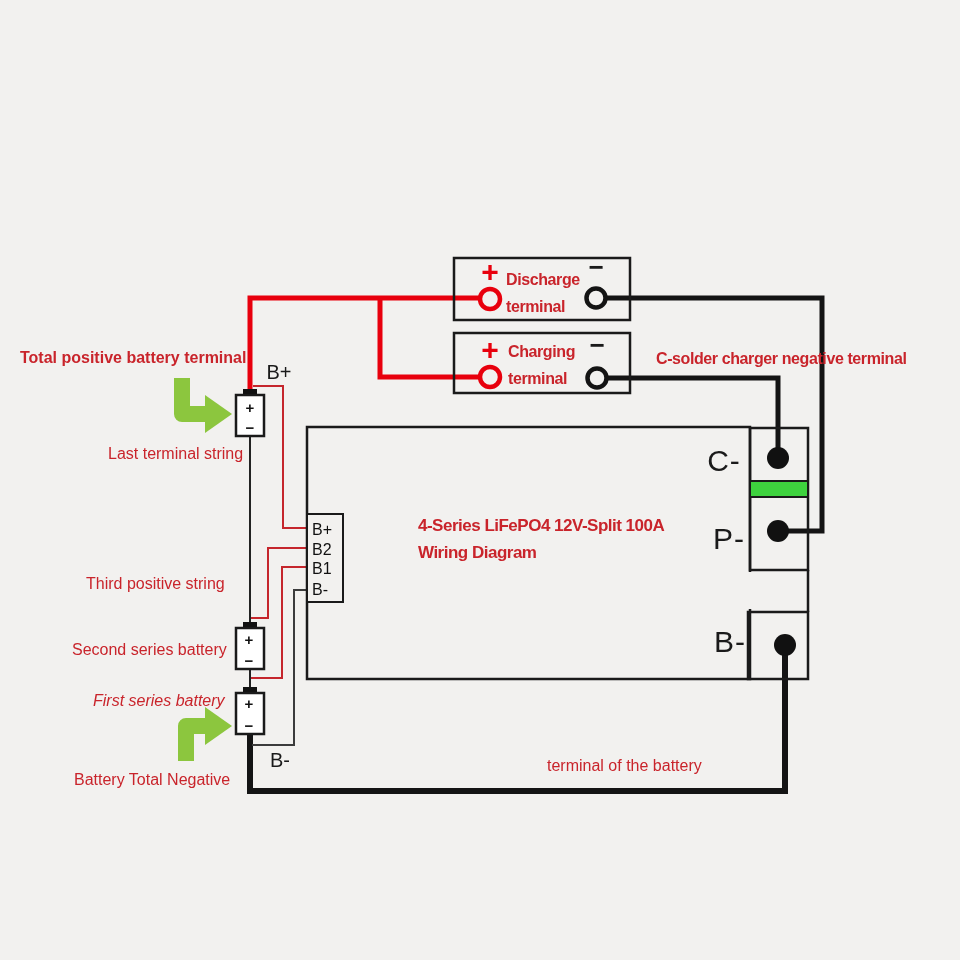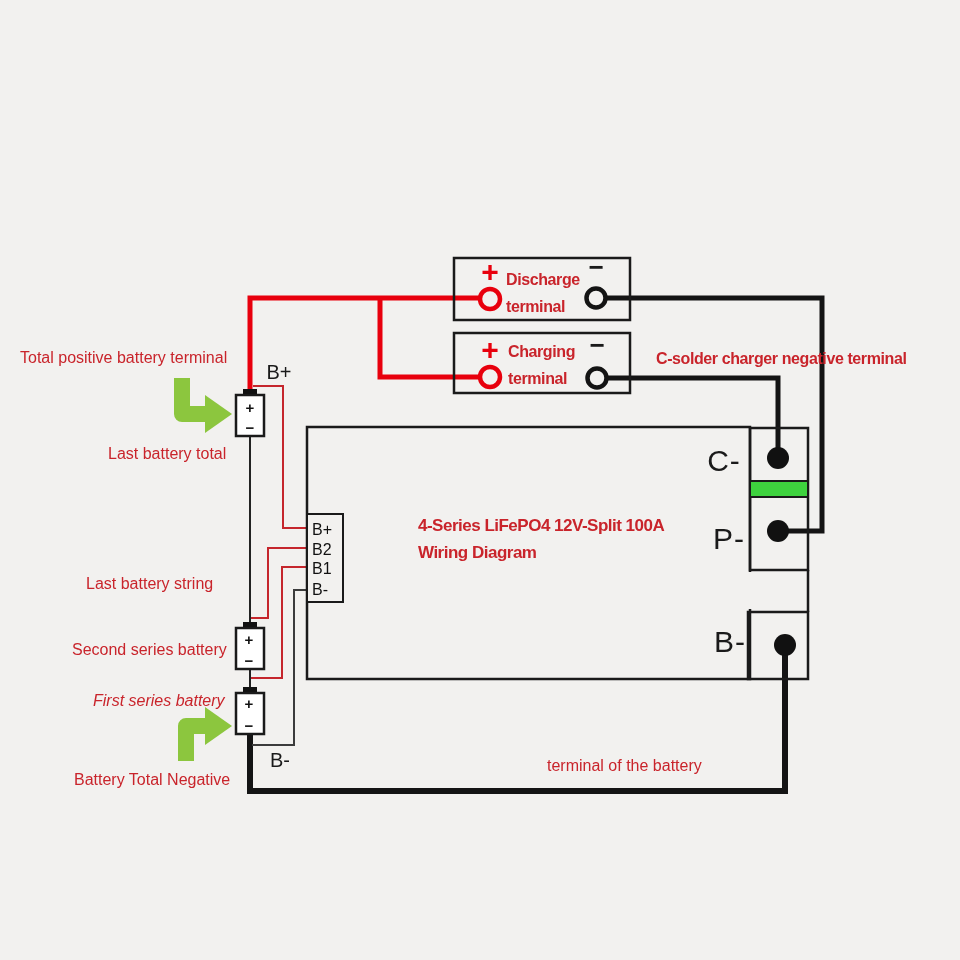--- a/index.html
+++ b/index.html
@@ -134,24 +134,24 @@
   <div class="lbl port" style="left:312px;top:559px;">B1</div>
   <div class="lbl port" style="left:312px;top:580px;">B-</div>
 
   <div class="lbl ctr bat-sign" style="left:250px;top:408px;">+</div>
   <div class="lbl ctr bat-sign" style="left:250px;top:428px;">−</div>
   <div class="lbl ctr bat-sign" style="left:249px;top:640px;">+</div>
   <div class="lbl ctr bat-sign" style="left:249px;top:661px;">−</div>
   <div class="lbl ctr bat-sign" style="left:249px;top:704px;">+</div>
   <div class="lbl ctr bat-sign" style="left:249px;top:726px;">−</div>
 
-  <div class="lbl red t16" style="left:20px;top:348px;">Total positive battery terminal</div>
+  <div class="lbl red t16" style="left:20px;top:348px;font-weight:bold;">Total positive battery terminal</div>
   <div class="lbl ctr t20" style="left:279px;top:372px;">B+</div>
-  <div class="lbl red t16" style="left:108px;top:444px;">Last battery total</div>
-  <div class="lbl red t16" style="left:86px;top:574px;">Last battery string</div>
+  <div class="lbl red t16" style="left:108px;top:444px;">Last terminal string</div>
+  <div class="lbl red t16" style="left:86px;top:574px;">Third positive string</div>
   <div class="lbl red t16" style="left:72px;top:640px;text-align:right;">Second series battery</div>
   <div class="lbl red t16" style="left:93px;top:691px;font-style:italic;">First series battery</div>
   <div class="lbl red t16" style="left:74px;top:770px;">Battery Total Negative</div>
   <div class="lbl ctr t20" style="left:280px;top:760px;">B-</div>
 
   <div class="lbl red t16" style="left:547px;top:756px;">terminal of the battery</div>
 
 </div>
 
 </body></html>

